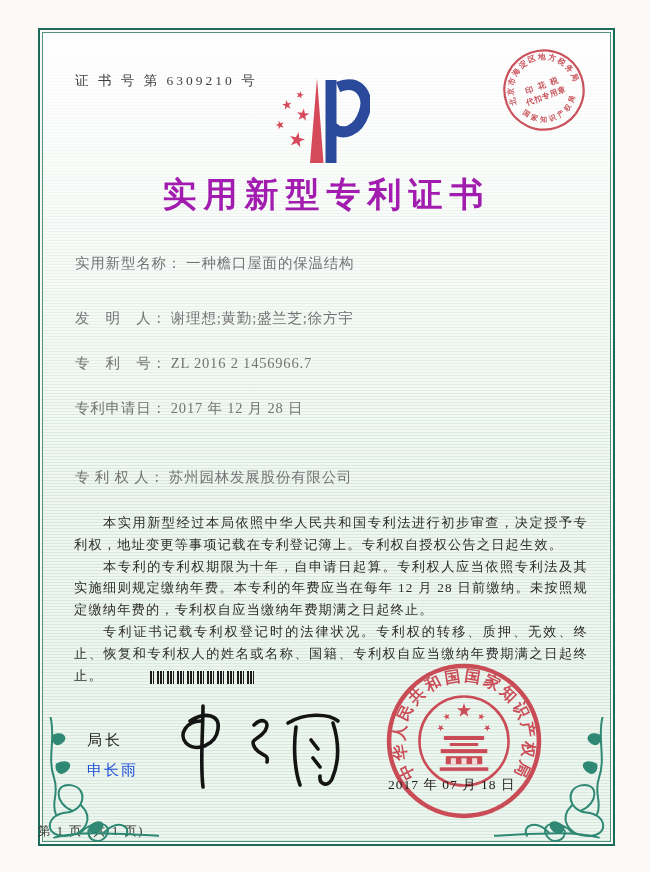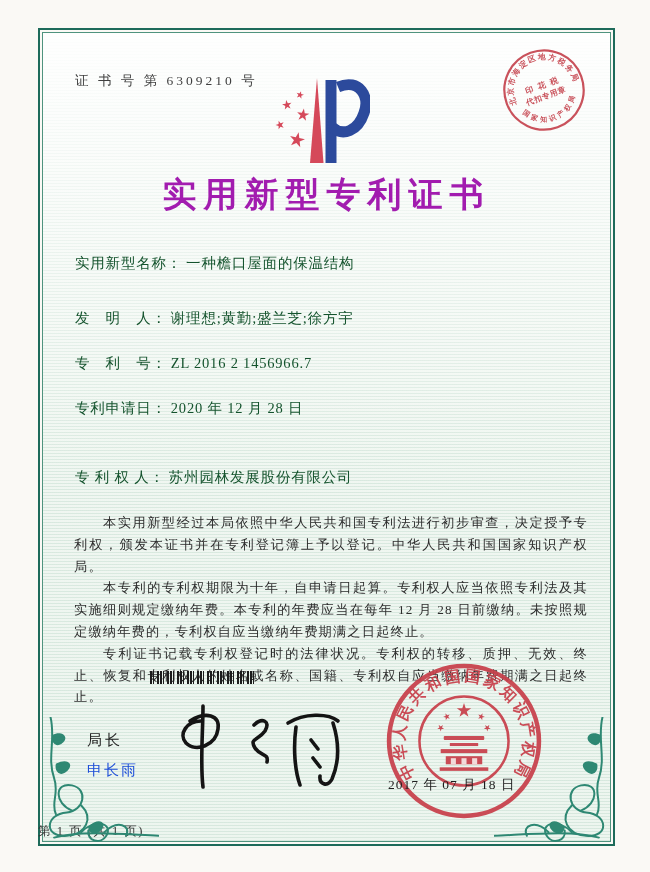--- a/index.html
+++ b/index.html
@@ -18,21 +18,21 @@
   .cert-no{position:absolute;left:75px;top:72px;font-size:13.5px;letter-spacing:3px;color:#3f3f3f;}
 
   .logo{position:absolute;left:258px;top:74px;width:112px;height:95px;}
 
   .tax-stamp{position:absolute;left:500px;top:46px;width:88px;height:88px;
     transform:rotate(-20deg);opacity:.93;}
 
   .title{position:absolute;left:38px;top:172px;width:577px;text-align:center;
     font-size:34px;font-weight:700;letter-spacing:7px;color:#a21caf;}
 
-  .field{position:absolute;left:75px;font-size:14.5px;color:#14532d;letter-spacing:.8px;white-space:nowrap;}
+  .field{position:absolute;left:75px;font-size:14.5px;color:#737373;letter-spacing:.8px;white-space:nowrap;}
   .field .v{margin-left:4px;}
   .f0{top:254px}.f1{top:309px}.f2{top:354px}.f3{top:399px}.f4{top:468px}.f5{top:489px}
 
   .body-text{position:absolute;left:74px;top:512px;width:514px;color:#2d2d2d;
     font-size:13.2px;line-height:21.8px;letter-spacing:1.2px;text-align:justify;}
   .body-text p{margin:0;text-indent:2.2em;}
 
   .barcode{position:absolute;left:150px;top:671px;width:104px;height:13px;
     background:repeating-linear-gradient(90deg,#1c1c1c 0 2px,transparent 2px 3px,#1c1c1c 3px 4px,transparent 4px 7px,#1c1c1c 7px 9px,transparent 9px 10px);}
 
@@ -103,28 +103,28 @@
   <div class="field f0">
     <span>实用新型名称：</span><span class="v">一种檐口屋面的保温结构</span>
   </div>
   <div class="field f1">
     <span>发　明　人：</span><span class="v">谢理想;黄勤;盛兰芝;徐方宇</span>
   </div>
   <div class="field f2">
     <span>专　利　号：</span><span class="v">ZL 2016 2 1456966.7</span>
   </div>
   <div class="field f3">
-    <span>专利申请日：</span><span class="v">2020 年 12 月 28 日</span>
+    <span>专利申请日：</span><span class="v">2017 年 12 月 28 日</span>
   </div>
   <div class="field f4">
     <span>专 利 权 人：</span><span class="v">苏州园林发展股份有限公司</span>
   </div>
 
   <div class="body-text">
-    <p>本实用新型经过本局依照中华人民共和国专利法进行初步审查，决定授予专利权，颁发本证书并在专利登记簿上予以登记。中华人民共和国国家知识产权局。</p>
+    <p>本实用新型经过本局依照中华人民共和国专利法进行初步审查，决定授予专利权，地址变更等事项记载在专利登记簿上。专利权自授权公告之日起生效。</p>
     <p>本专利的专利权期限为十年，自申请日起算。专利权人应当依照专利法及其实施细则规定缴纳年费。本专利的年费应当在每年 12 月 28 日前缴纳。未按照规定缴纳年费的，专利权自应当缴纳年费期满之日起终止。</p>
     <p>专利证书记载专利权登记时的法律状况。专利权的转移、质押、无效、终止、恢复和专利权人的姓名或名称、国籍、专利权自应当缴纳年费期满之日起终止。</p>
   </div>
 
   <div class="barcode"></div>
 
   <div class="off-pos">局长</div>
   <div class="off-name">申长雨</div>
 
   <svg class="signature" viewBox="0 0 180 90">

